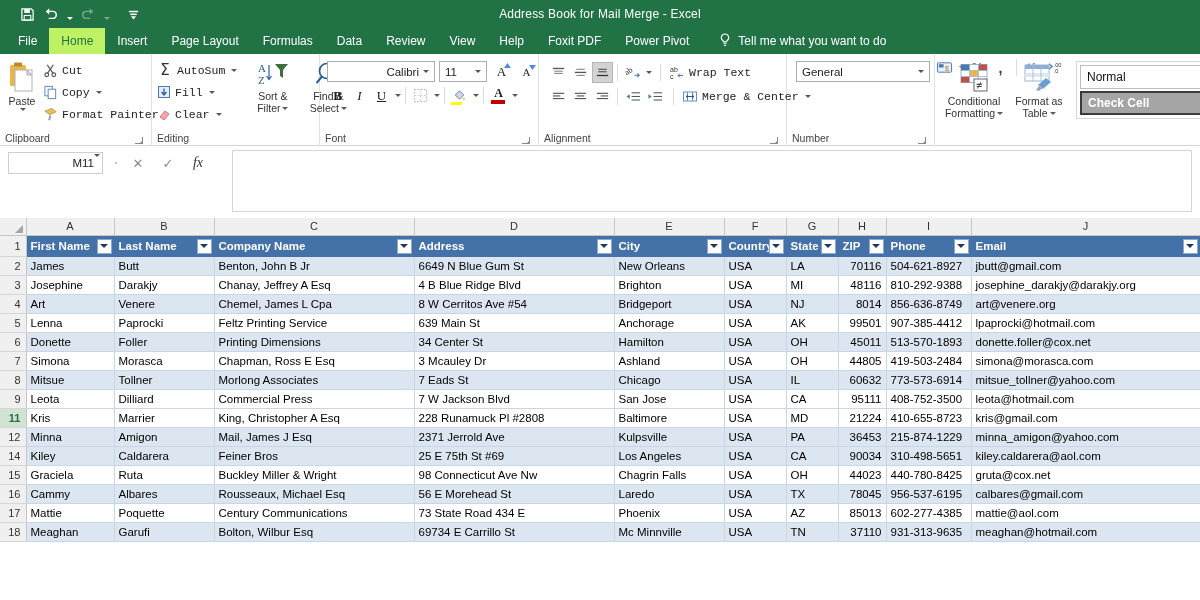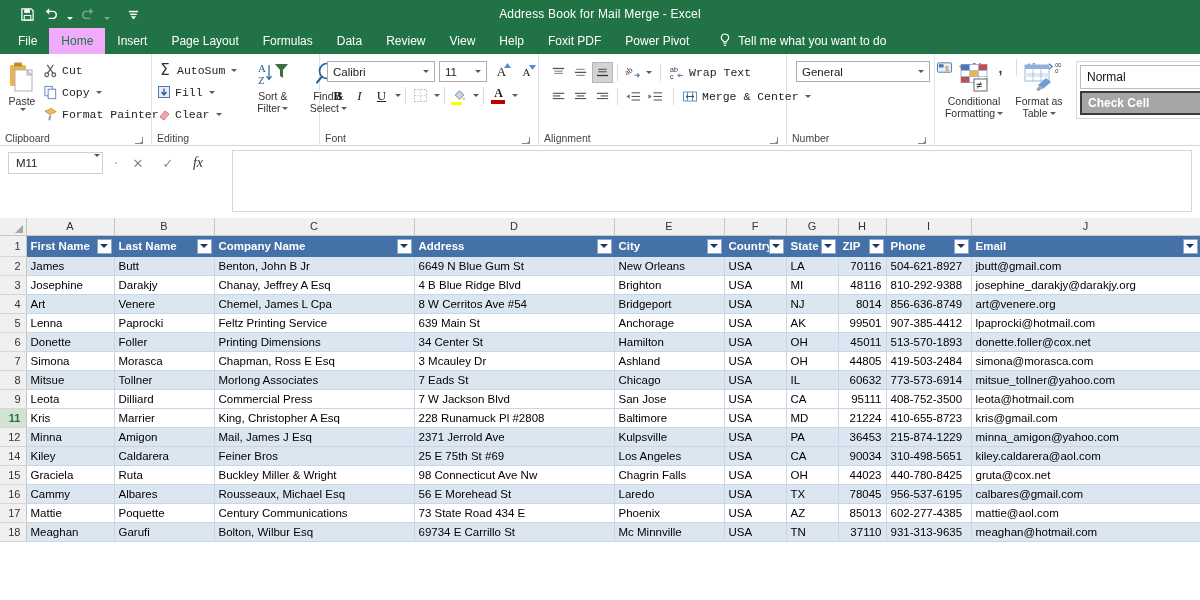--- a/index.html
+++ b/index.html
@@ -38,21 +38,21 @@
 
   
   .tabbar{
     height:26px; background:#217346; display:flex; align-items:flex-end;
     padding-left:6px; position:relative;
   }
   .tab{
     height:26px; padding:0 12px; display:flex; align-items:center;
     color:#ffffff; font-size:12px; cursor:pointer; white-space:nowrap;
   }
-  .tab.active{ background:#f0abfc; color:#217346; }
+  .tab.active{ background:#bef264; color:#217346; }
   .tellme{
     display:flex; align-items:center; gap:7px; padding:0 10px 0 18px;
     color:#ffffff; font-size:12px; height:26px; cursor:pointer;
   }
 
   
   .ribbon{
     height:92px; background:#ffffff; border-bottom:1px solid #d4d4d4;
     display:flex; position:relative;
   }
@@ -111,21 +111,21 @@
   }
   .cbo .v{ flex:1; white-space:nowrap; overflow:hidden; }
   .cbo .dd{
     width:13px; height:19px; display:flex; align-items:center; justify-content:center;
     cursor:pointer;
   }
   .dd-glyph{
     width:0;height:0;border-left:3px solid transparent;border-right:3px solid transparent;
     border-top:3.5px solid #555;
   }
-  .fontname{ width:108px; }
+  .fontname{ width:108px;text-align:right; }
   .fontsize{ width:48px; }
   .fontrow2{ display:flex; align-items:center; gap:1px; padding-left:2px; }
   .tbtn{
     width:21px;height:21px;display:flex;align-items:center;justify-content:center;
     cursor:pointer; font-size:13px; color:#222;
   }
   .tbtn.serif{ font-family:"Liberation Serif", serif; }
   .vsep{ width:1px; height:17px; background:#dcdcdc; margin:0 3px; }
 
   
@@ -158,21 +158,21 @@
   
   .fbar{
     height:40px; background:#ffffff; display:flex; align-items:flex-start;
     padding:6px 0 0 0; position:relative; border-bottom:0;
   }
   .namebox{
     width:95px; height:22px; margin-left:8px; border:1px solid #cfcfcf; background:#fff;
     display:flex; align-items:center; padding:0 2px 0 7px; font-size:11.5px; color:#222;
     cursor:text;
   }
-  .namebox .v{ flex:1; }
+  .namebox .v{ flex:1;text-align:right; }
   .gripper{
     width:14px; height:22px; display:flex; align-items:center; justify-content:center;
     margin-left:6px; cursor:col-resize;
   }
   .gripper span{ display:block; width:2px; height:2px; background:#b0b0b0; border-radius:50%; }
   .gripper .stack{ display:flex; flex-direction:column; gap:2px; }
   .fbtns{ display:flex; align-items:center; height:22px; }
   .fbtn{
     width:30px; height:22px; display:flex; align-items:center; justify-content:center;
     cursor:pointer; color:#8a8a8a; font-size:13px;

